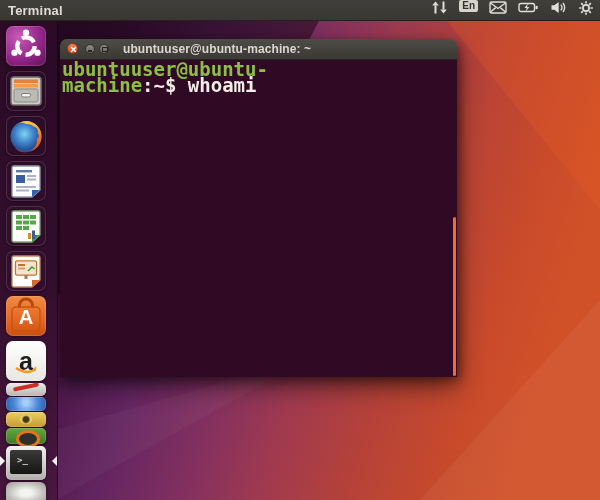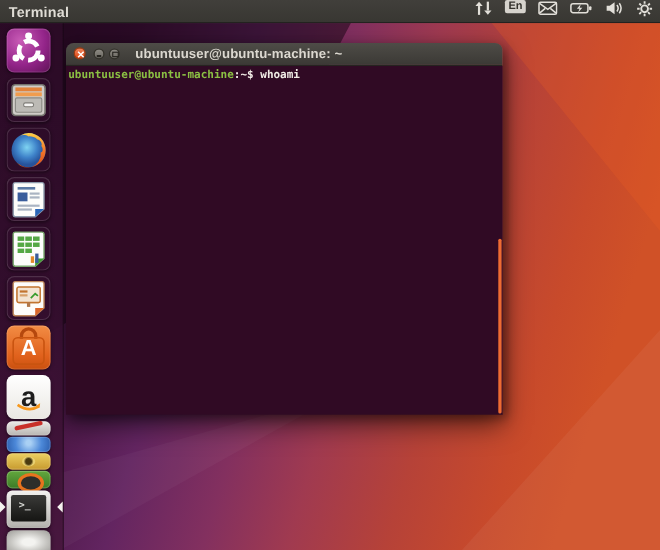--- a/index.html
+++ b/index.html
@@ -64,21 +64,21 @@
   .btn-close{left:7px;width:11px;height:11px;top:4px;background:linear-gradient(#f0845c,#dd4814);
     border:1px solid #9e3a10;}
   .btn-close svg{position:absolute;left:1.6px;top:1.6px;}
   .btn-min{left:25px;background:linear-gradient(#8d8a83,#6b6861);border:1px solid #323029;}
   .btn-min::after{content:"";position:absolute;left:2px;top:5.5px;width:4px;height:1.5px;background:#26241f;}
   .btn-max{left:39px;background:linear-gradient(#8d8a83,#6b6861);border:1px solid #323029;}
   .btn-max::after{content:"";position:absolute;left:2px;top:2px;width:3.5px;height:3.5px;
     border:1px solid #26241f;}
   .wtitle{position:absolute;left:63px;top:3px;color:#dcd8d0;font-size:12px;font-weight:bold;letter-spacing:.1px;}
   .tbody{position:relative;height:317px;background:#300a24;font-family:"DejaVu Sans Mono",monospace;
-    font-size:10px;font-weight:bold;line-height:16px;padding:1px 0 0 2px;box-sizing:border-box;}
+    font-size:19px;font-weight:bold;line-height:16px;padding:1px 0 0 2px;box-sizing:border-box;}
   .green{color:#8bc043;}
   .white{color:#f1ece6;}
   .cmd{padding-left:1ch;}
   .cursor{display:inline-block;width:9px;height:14px;background:#ffffff;margin-left:8px;vertical-align:-2px;}
   .oscroll{position:absolute;right:1px;top:157px;width:3px;height:159px;background:#ee6b33;border-radius:2px;}
 </style>
 </head>
 <body>
 
 <div class="screen">

